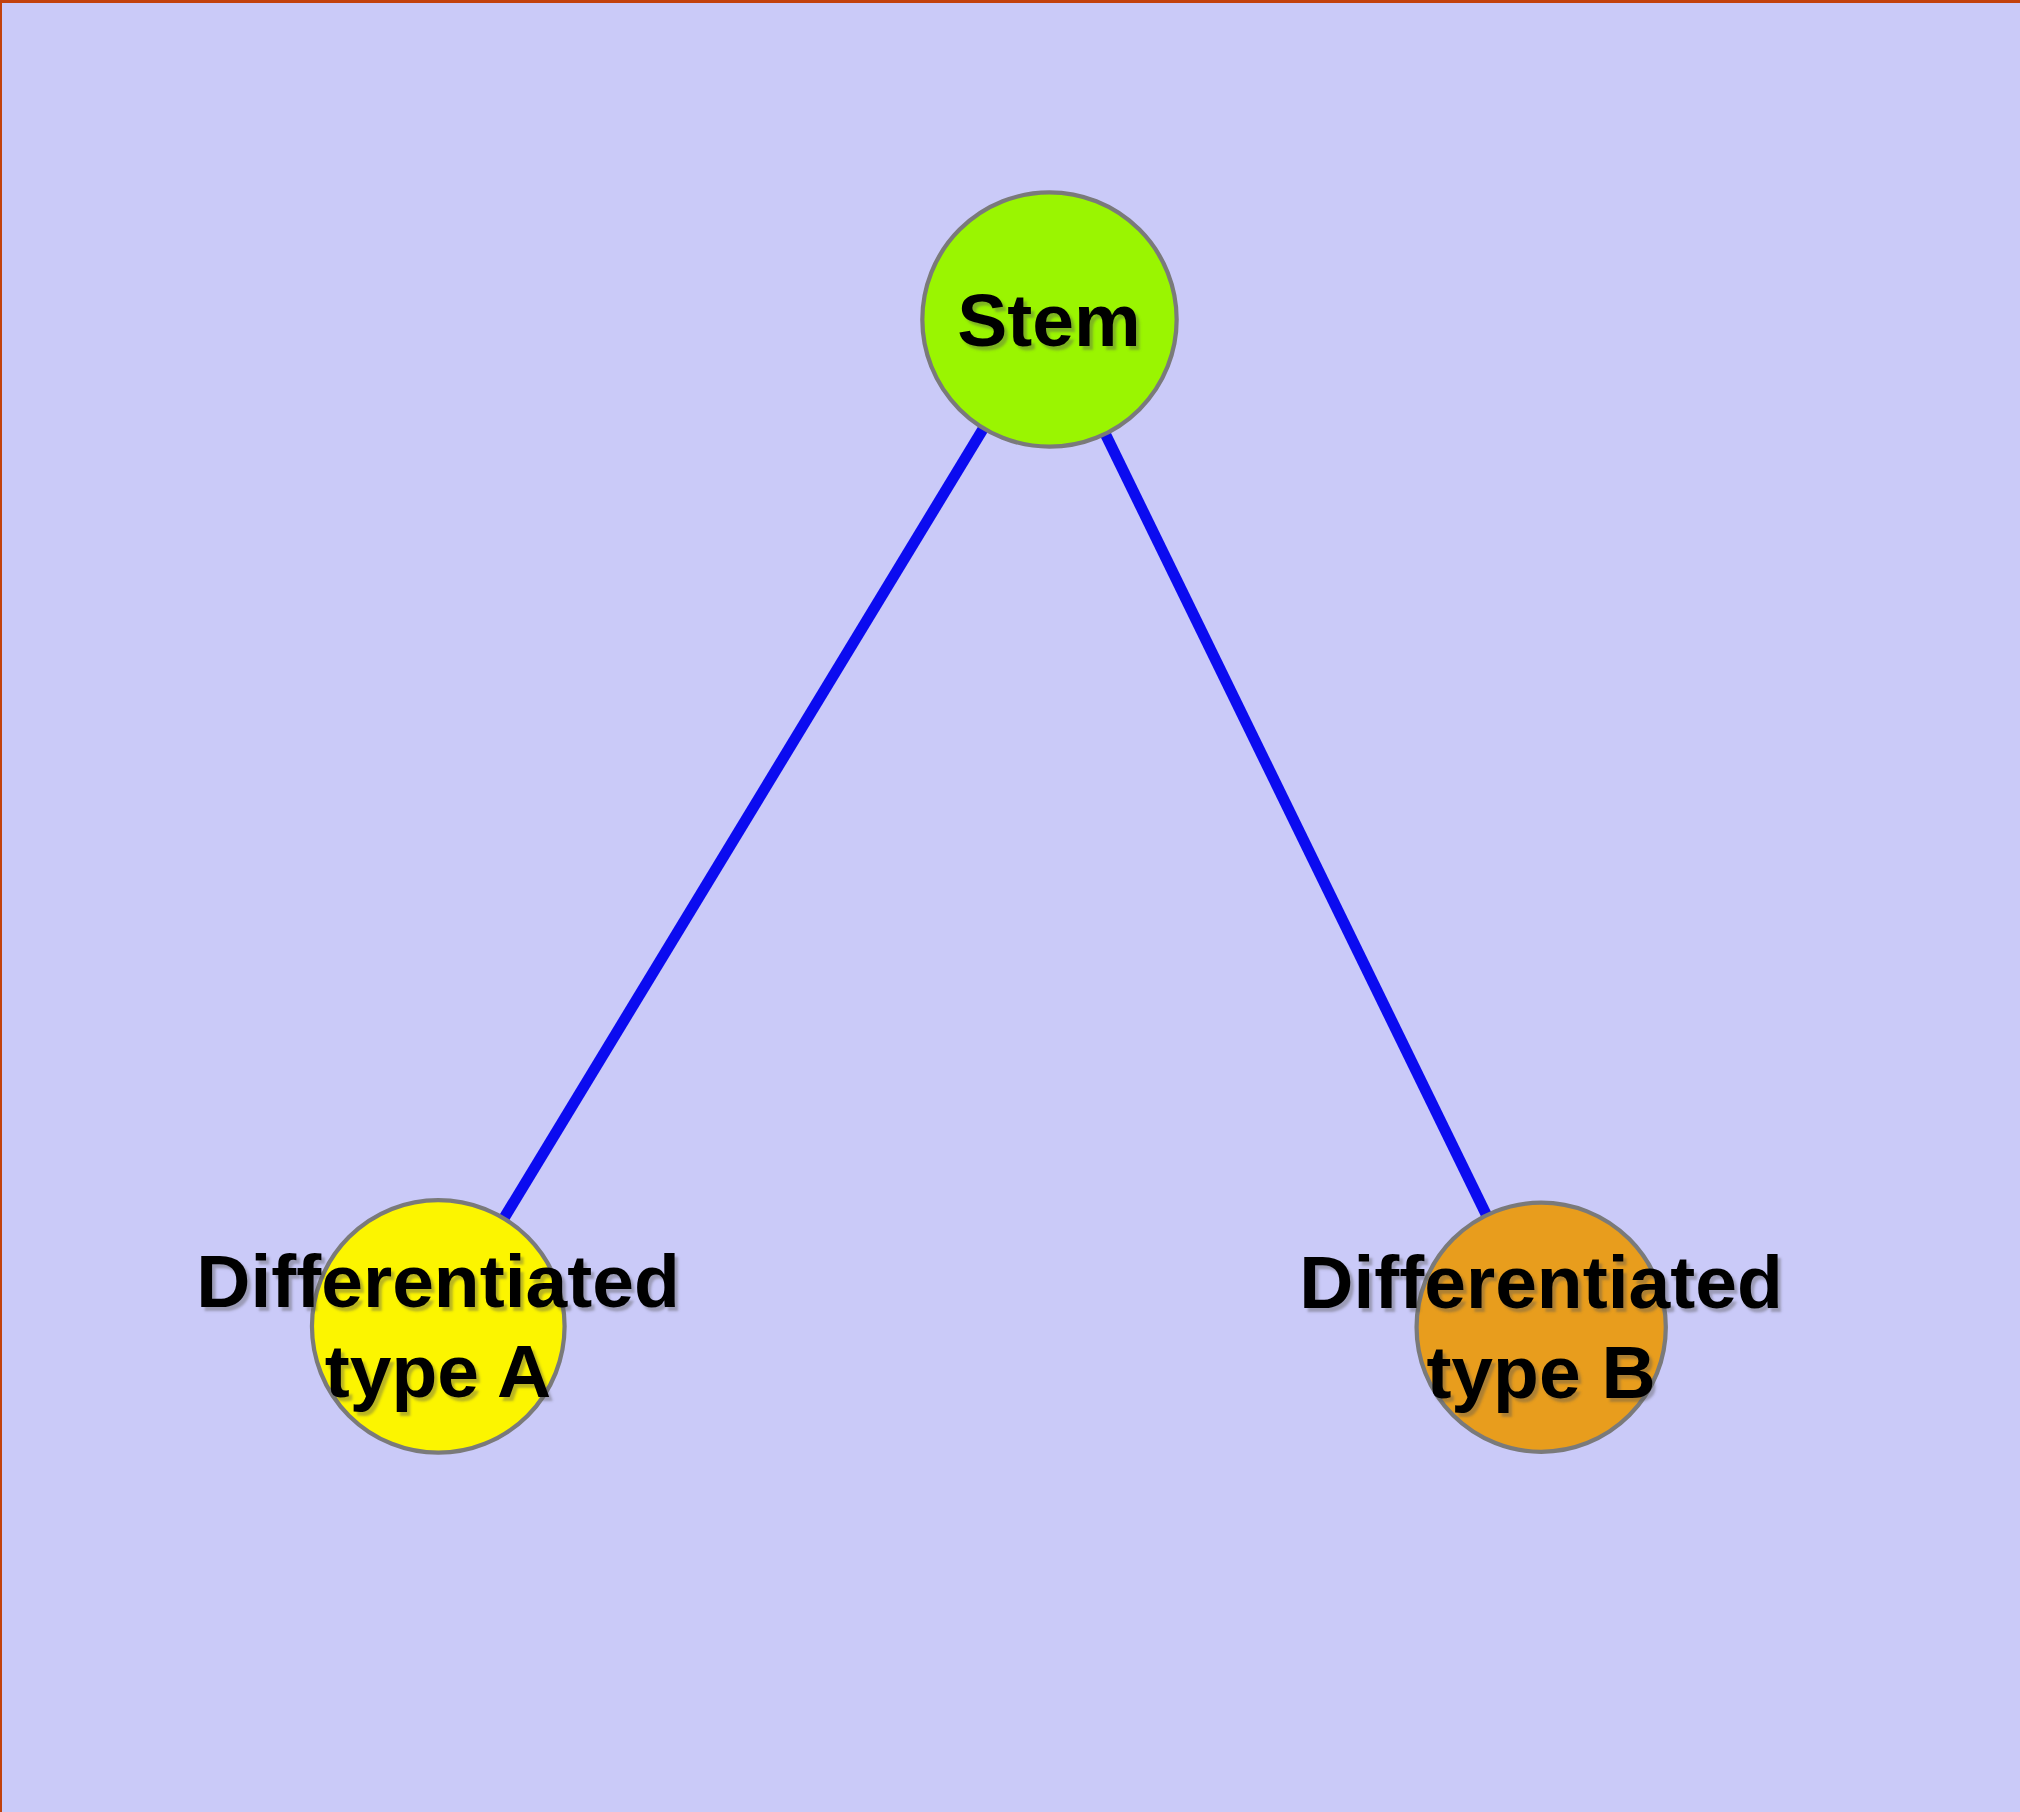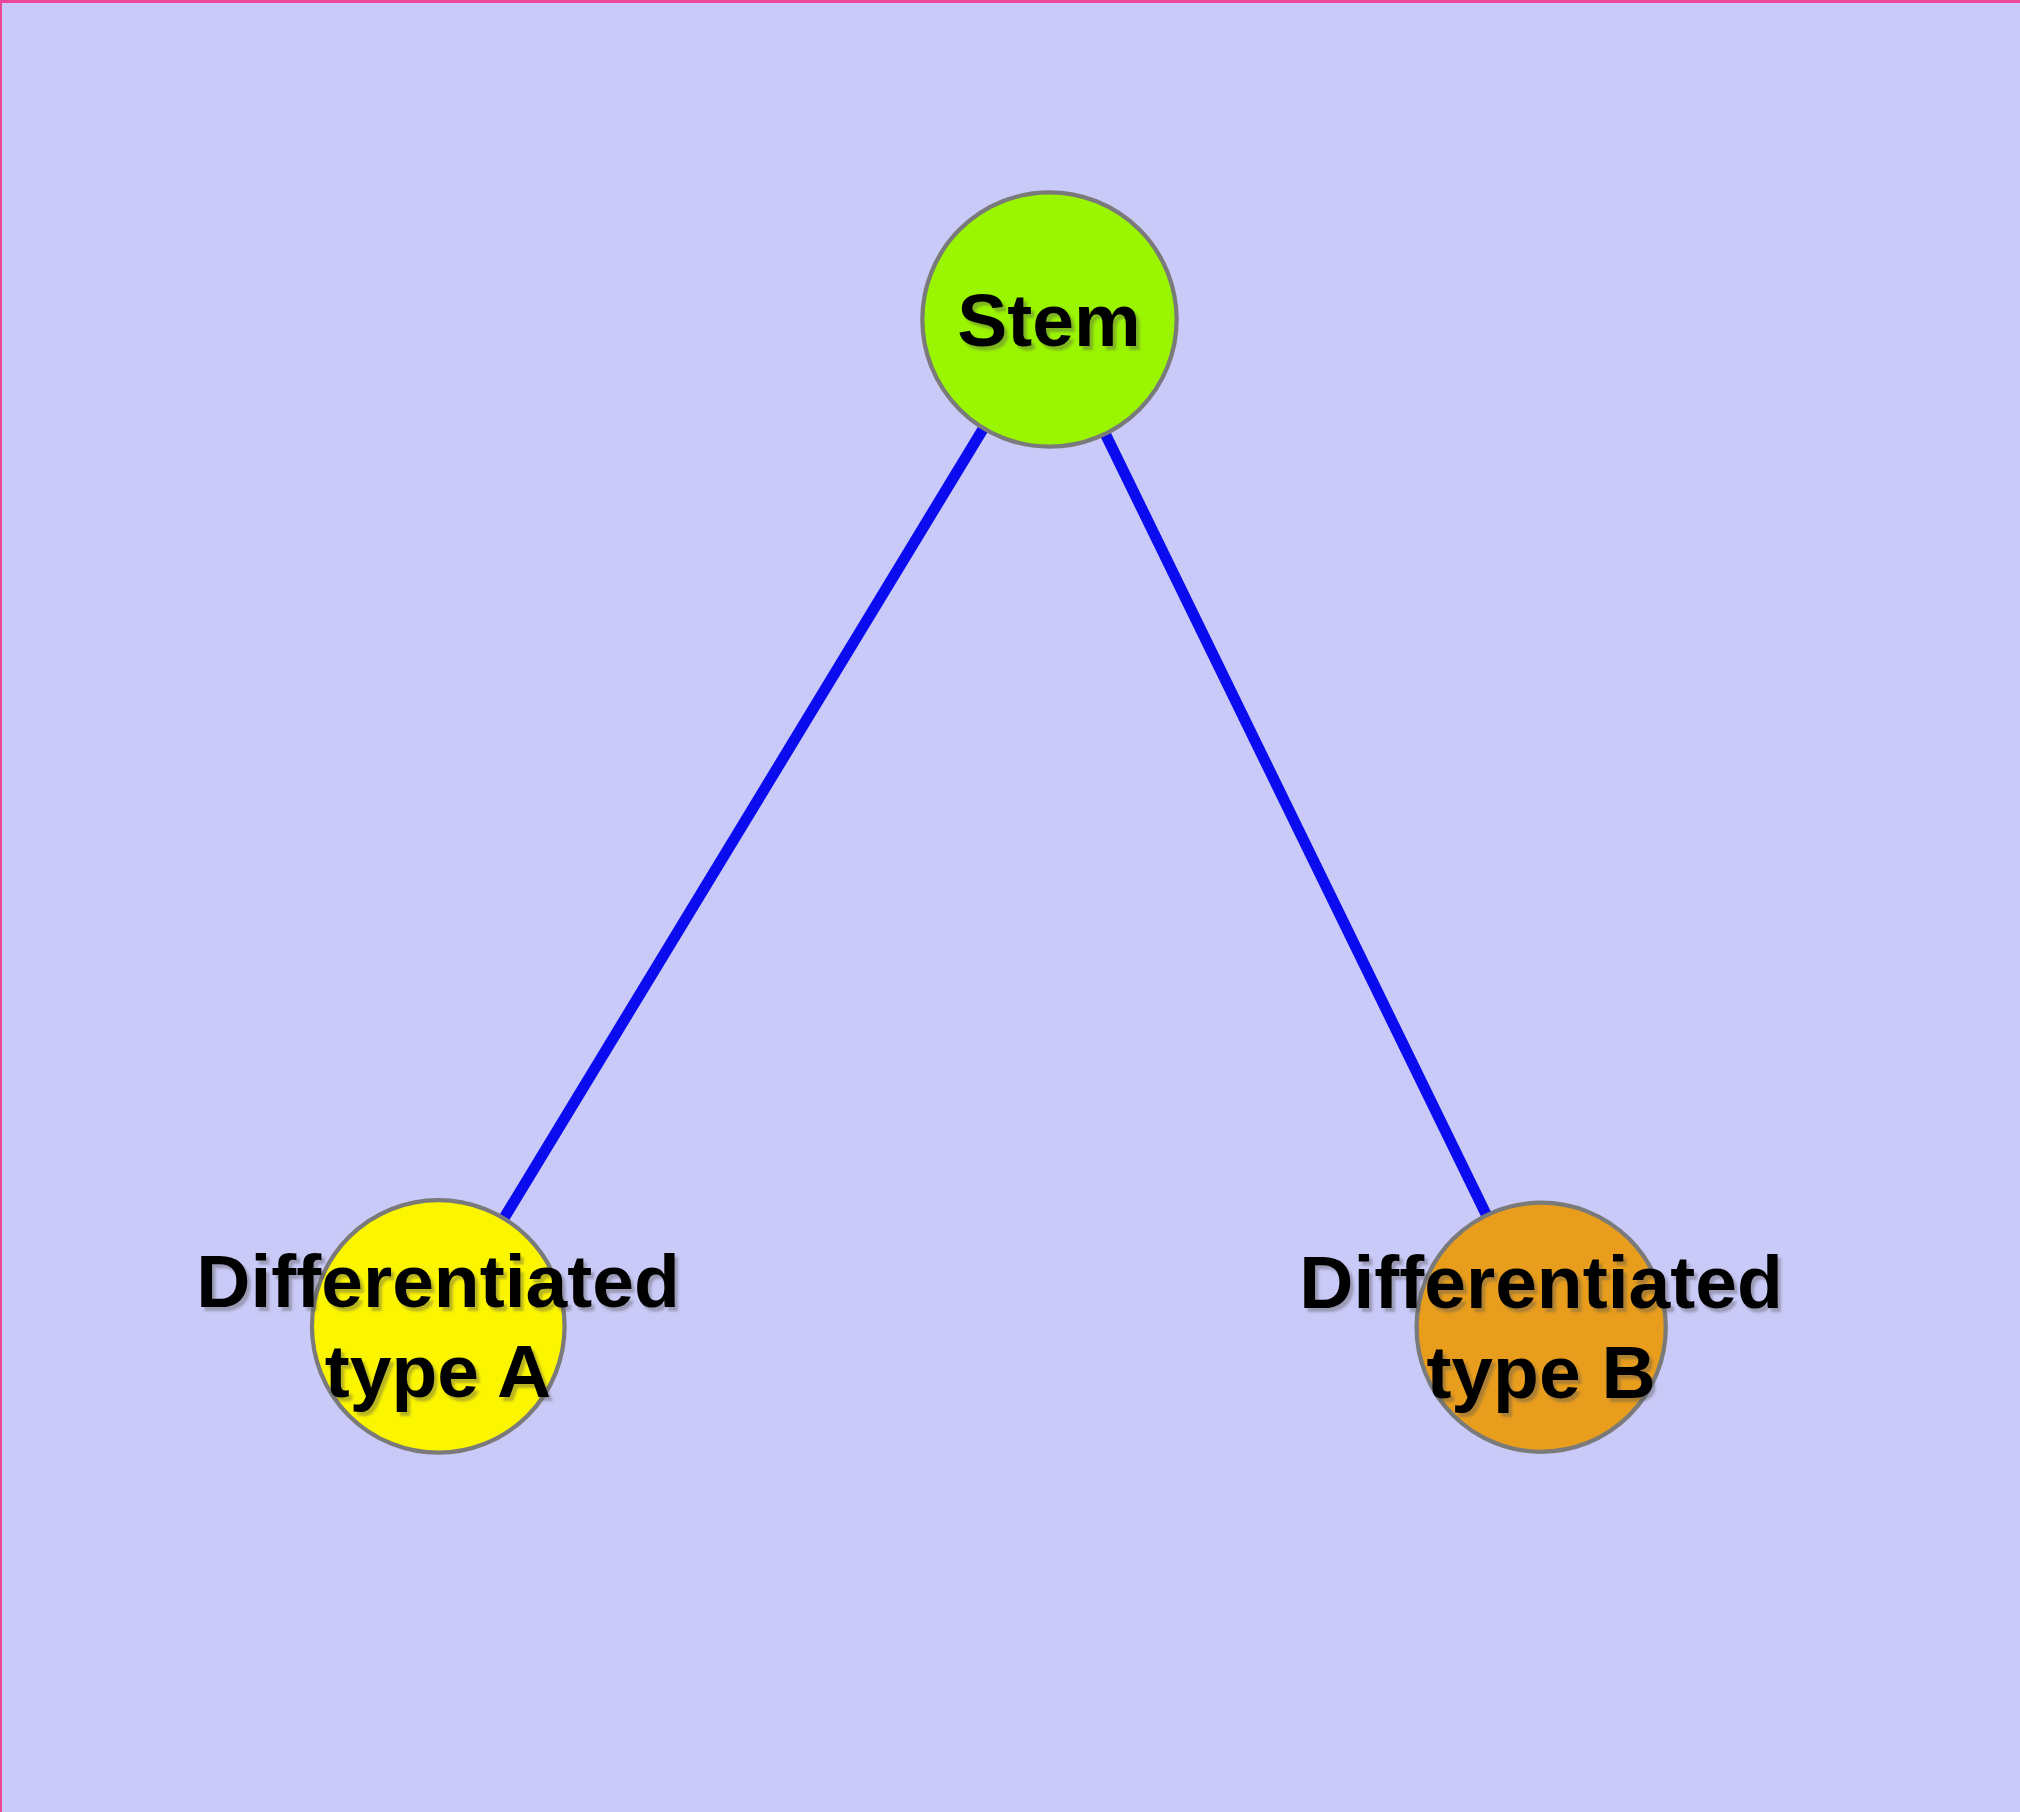--- a/index.html
+++ b/index.html
@@ -44,21 +44,21 @@
     white-space: pre-line;
     text-align: center;
     letter-spacing: 0;
     text-shadow: 3.4px 4.2px 2.5px rgba(85, 85, 85, 0.40);
     pointer-events: none;
   }
 </style>
 </head>
 <body>
 
-<div class="page" style="background: #ec4899;">
+<div class="page" style="background: #c2410c;">
 
   <div class="canvas-bg" style="background: rgb(202, 202, 248);"></div>
 
   <svg class="graph-svg" viewBox="0 0 2384 2138" preserveAspectRatio="none">
     <line class="edge" x1="1238" y1="377" x2="517" y2="1565" stroke="#0B0BF0" stroke-width="13"></line>
     <line class="edge" x1="1238" y1="377" x2="1818" y2="1566" stroke="#0B0BF0" stroke-width="13"></line>
     <circle class="node" cx="1238" cy="377" r="150" fill="#9AF501" stroke="#7A7A7A" stroke-width="5"></circle>
     <circle class="node" cx="517" cy="1565" r="149" fill="#FCF500" stroke="#7A7A7A" stroke-width="5"></circle>
     <circle class="node" cx="1818" cy="1566" r="147" fill="#E89D1D" stroke="#7A7A7A" stroke-width="5"></circle>
   </svg>

